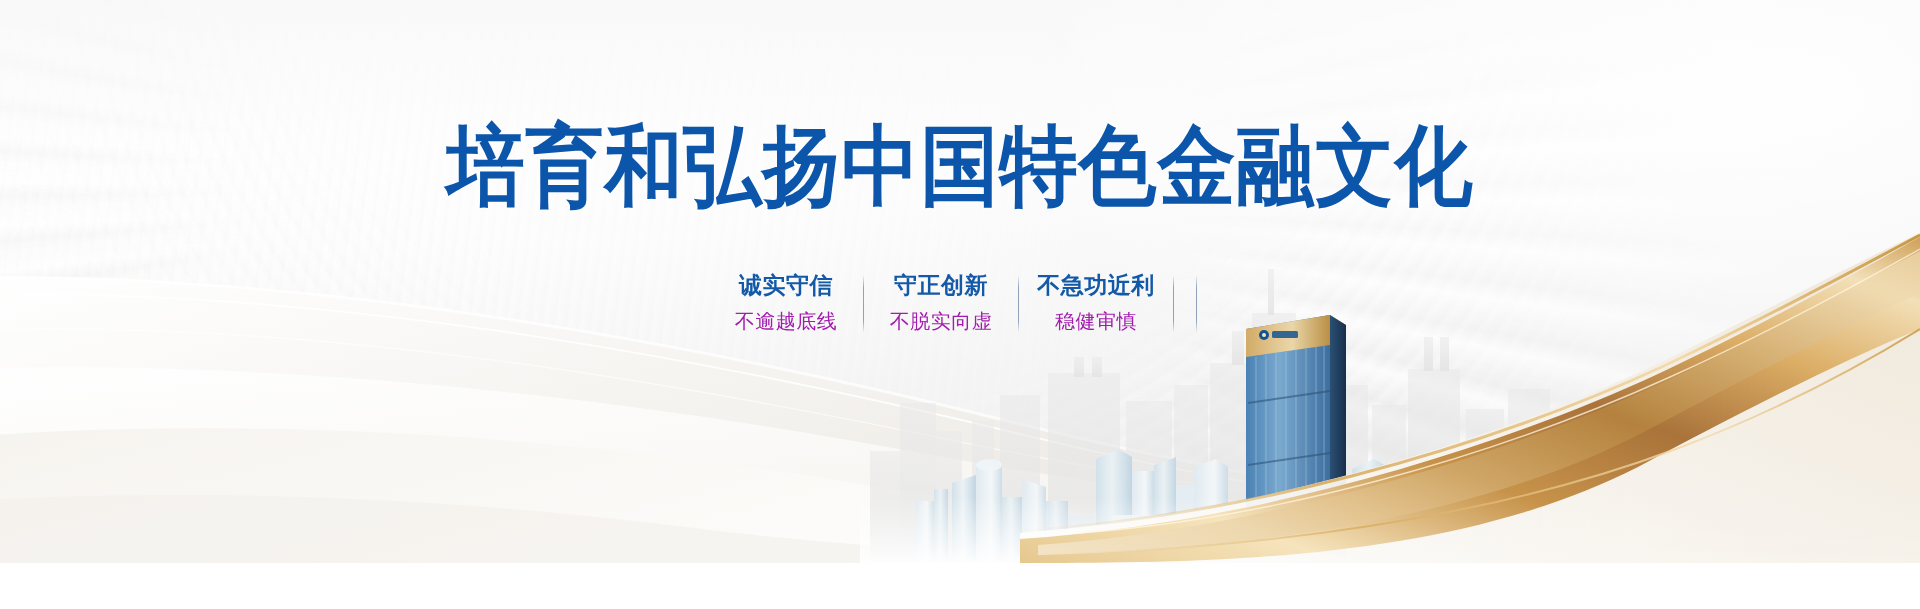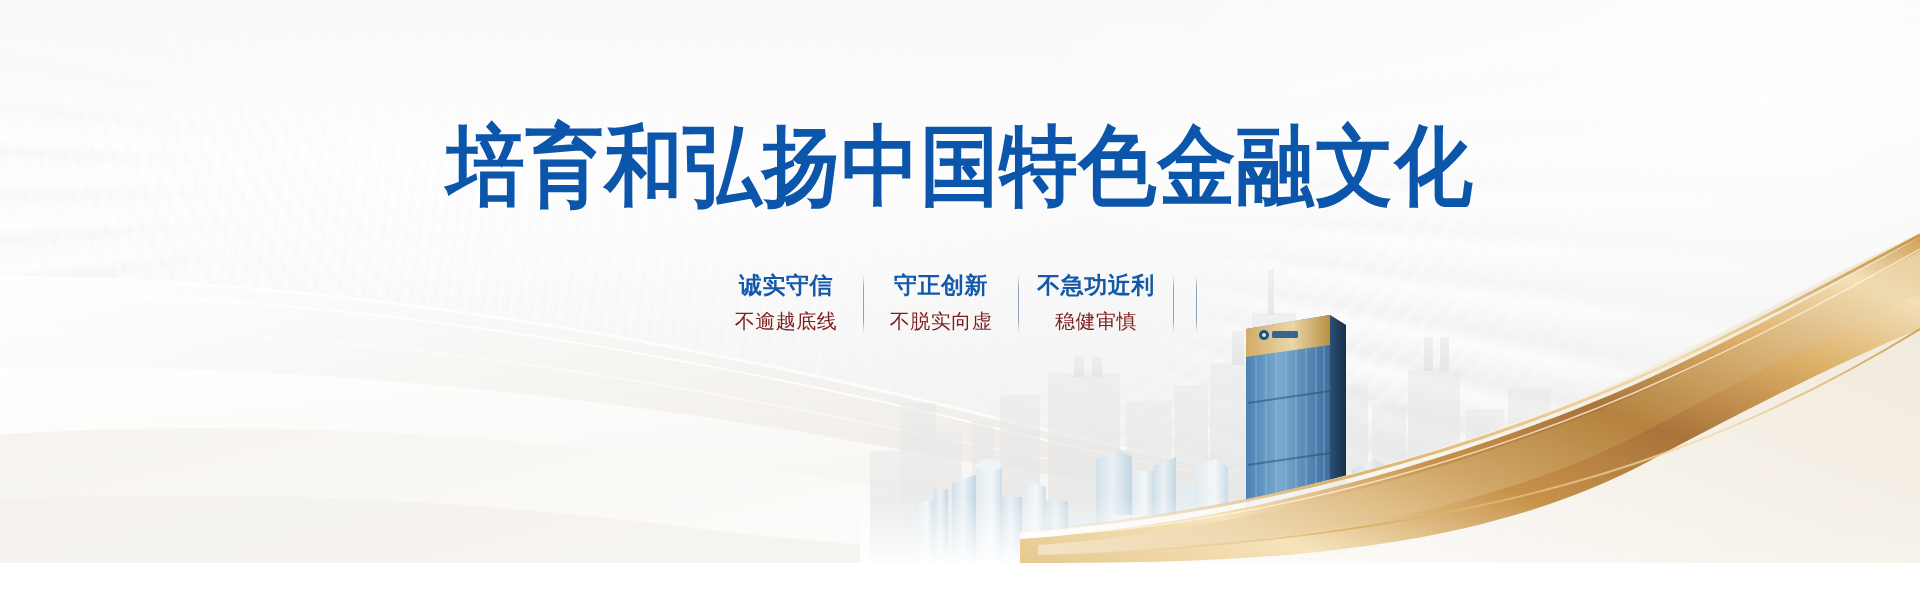--- a/index.html
+++ b/index.html
@@ -119,21 +119,21 @@
   .value-title{
     color:#1359a8;
     font-size:23px;
     font-weight:700;
     line-height:1.15;
     letter-spacing:.5px;
     white-space:nowrap;
   }
   .value-sub{
     margin-top:12px;
-    color:#7f1d1d;
+    color:#a21caf;
     font-size:20px;
     font-weight:400;
     line-height:1.15;
     letter-spacing:.5px;
     white-space:nowrap;
   }
   .divider{
     width:1px;
     height:58px;
     margin:3px 11px 0 11px;

